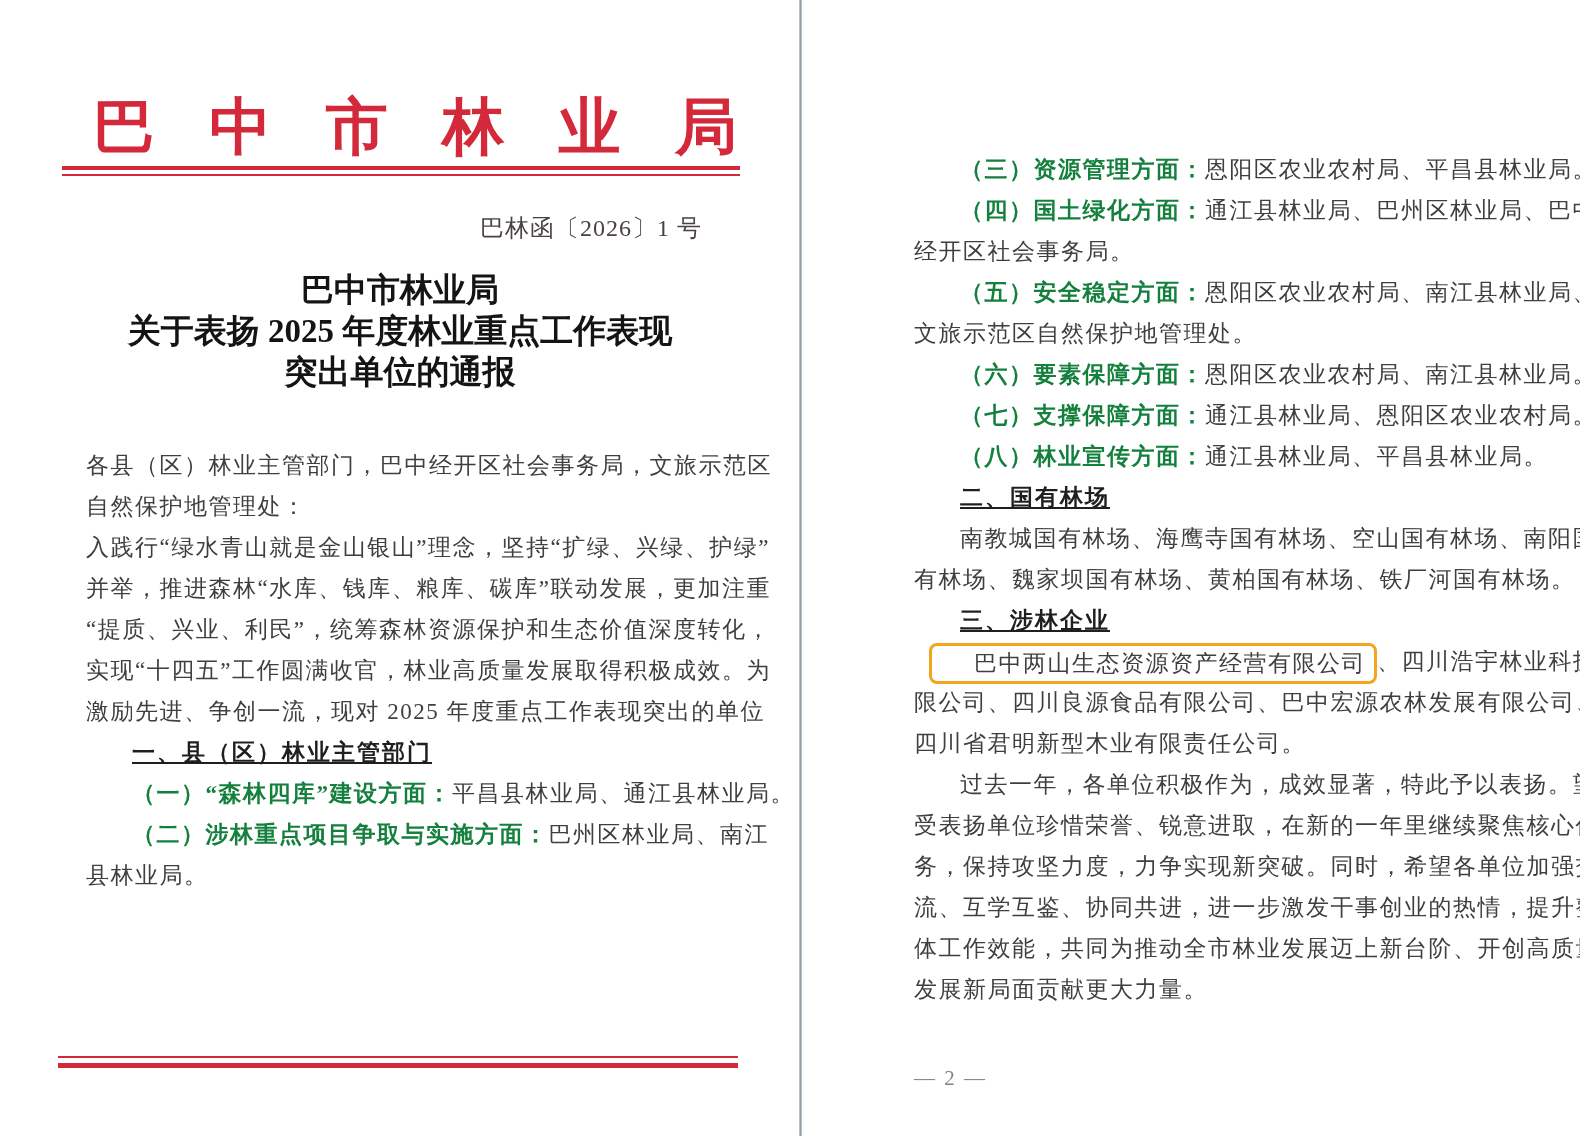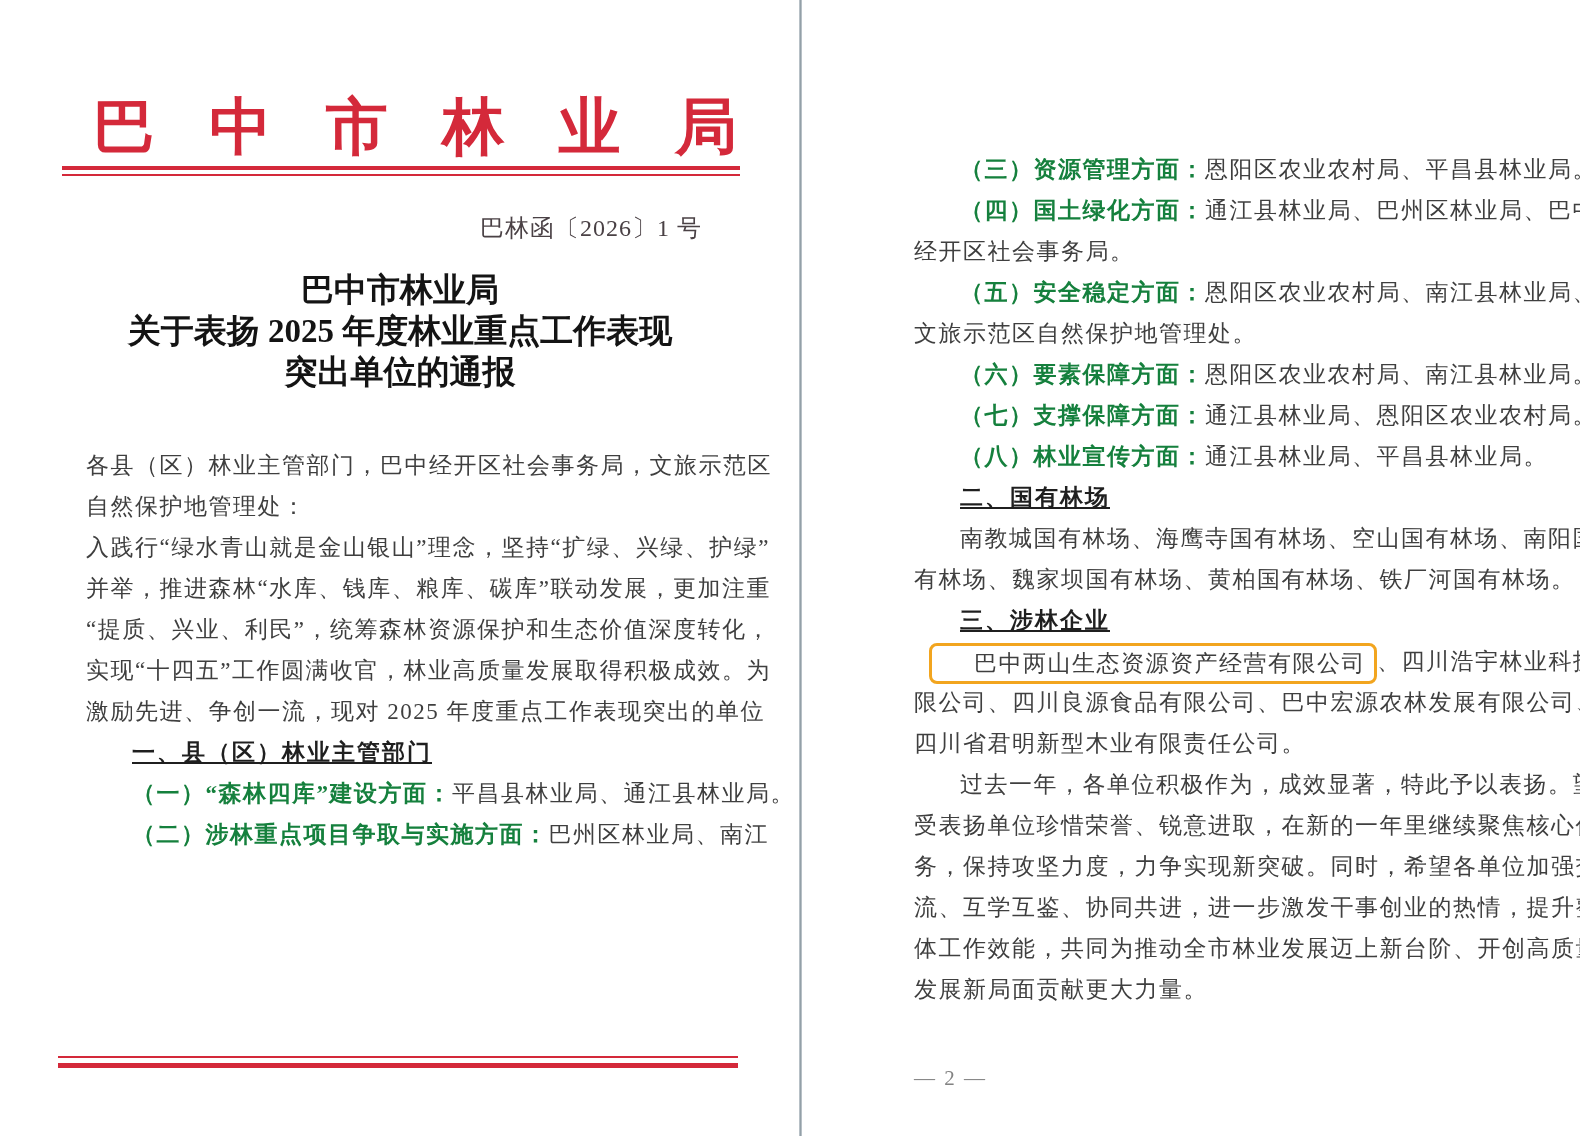--- a/index.html
+++ b/index.html
@@ -92,20 +92,21 @@
       <div class="ln"><span class="t">各县（区）林业主管部门，巴中经开区社会事务局，文旅示范区</span></div>
       <div class="ln"><span class="t">自然保护地管理处：</span></div>
       <div class="ln"><span class="t">入践行“绿水青山就是金山银山”理念，坚持“扩绿、兴绿、护绿”</span></div>
       <div class="ln"><span class="t">并举，推进森林“水库、钱库、粮库、碳库”联动发展，更加注重</span></div>
       <div class="ln"><span class="t">“提质、兴业、利民”，统筹森林资源保护和生态价值深度转化，</span></div>
       <div class="ln"><span class="t">实现“十四五”工作圆满收官，林业高质量发展取得积极成效。为</span></div>
       <div class="ln"><span class="t">激励先进、争创一流，现对 2025 年度重点工作表现突出的单位</span></div>
       <div class="ln ind hd"><span>一、县（区）林业主管部门</span></div>
       <div class="ln ind"><span class="b">（一）“森林四库”建设方面：</span><span class="t">平昌县林业局、通江县林业局。</span></div>
       <div class="ln ind"><span class="b">（二）涉林重点项目争取与实施方面：</span><span class="t">巴州区林业局、南江</span></div>
+      <div class="ln"><span class="t">县林业局。</span></div>
     </div>
 
     <div class="rule" id="rule-bottom-thin"></div>
     <div class="rule" id="rule-bottom-thick"></div>
   </div>
 
   <div id="page-divider"></div>
 
   <div class="page" id="page-right">
 

